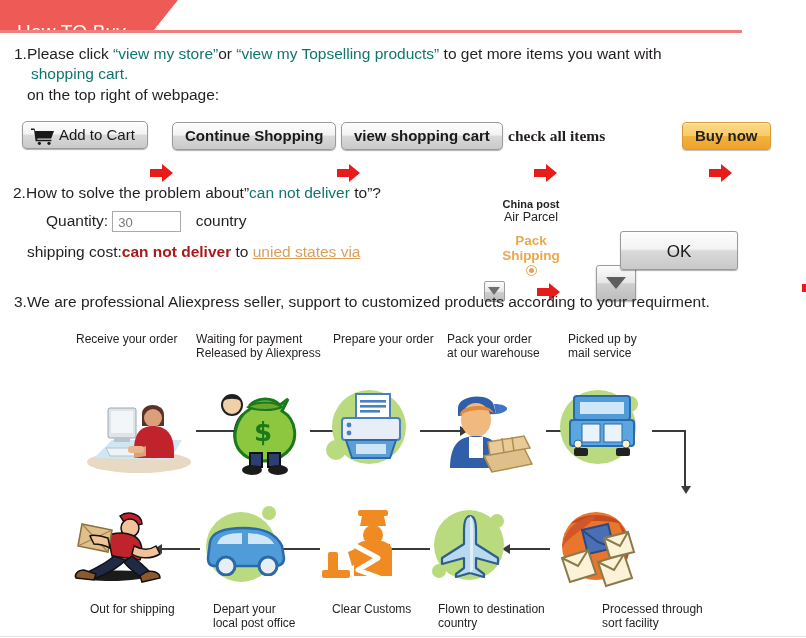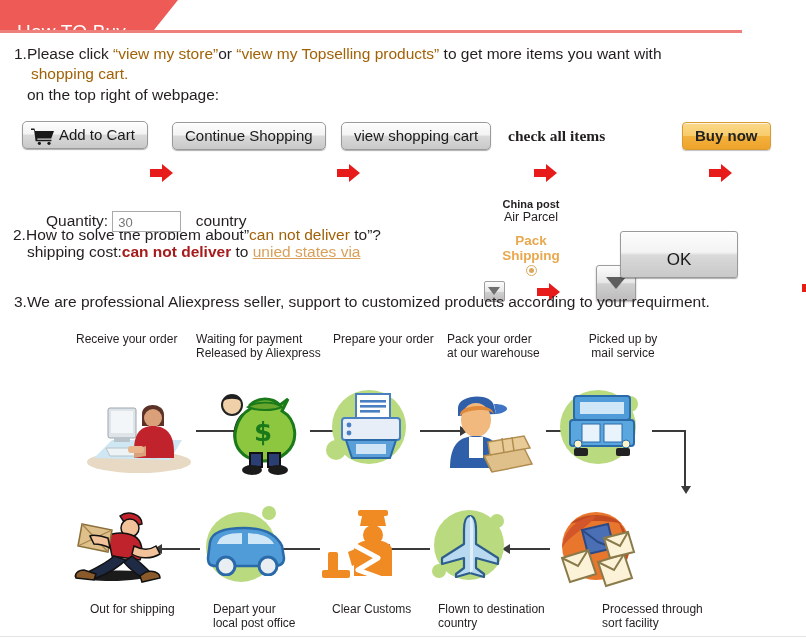--- a/index.html
+++ b/index.html
@@ -31,21 +31,21 @@
     margin-top:18px;
   }
   .banner-rule{
     position:absolute;left:0;top:30px;height:3px;width:742px;
     background:#ef7f7b;
   }
 
   
   .abs{position:absolute;}
   .t{font-size:15.5px;line-height:20px;white-space:nowrap;}
-  .red{color:#a16207;}
+  .red{color:#0f766e;}
   .darkred{color:#a61b1b;font-weight:bold;}
   .tan{color:#d9a05b;}
 
   
   .btn{
     display:inline-block;
     border:1px solid #9a9a9a;
     border-radius:5px;
     background:linear-gradient(to bottom,#fdfdfd 0%,#f3f3f3 45%,#d9d9d9 52%,#c9c9c9 100%);
     box-shadow:0 1px 1px rgba(0,0,0,.32), inset 0 1px 0 #ffffff;
@@ -57,23 +57,23 @@
   .btn.cart{padding-left:36px;position:relative;}
   .btn.buy{
     border:1px solid #d79b33;
     background:linear-gradient(to bottom,#fbd98a 0%,#f8cc6c 48%,#f2b23e 52%,#efa32b 100%);
     color:#222;font-weight:bold;border-radius:4px;
     box-shadow:0 1px 1px rgba(0,0,0,.25), inset 0 1px 0 rgba(255,255,255,.7);
     margin-left:32px;
   }
   .btn.ok{
     min-width:88px;text-align:center;font-size:17px;
-    padding:18px 14px 7px;border-radius:3px;
-  }
-  .btn.plain{font-weight:normal;}
+    padding:10px 14px 7px;border-radius:3px;
+  }
+  .btn.plain{font-weight:bold;}
   .lbl-bold{font-weight:bold;font-size:15.5px;}
 
   
   .cart-glyph{position:absolute;left:8px;top:5px;width:24px;height:18px;}
 
   
   .rarrow{position:relative;display:inline-block;vertical-align:middle;}
   .rarrow .shaft{
     position:absolute;left:0;top:5px;width:14px;height:8px;background:#e81b1b;
   }
@@ -218,21 +218,21 @@
 <div class="abs rarrow" style="left:621px;top:125px;width:25px;height:18px;">
   <span class="shaft"></span>
   <span class="head"></span>
 </div>
 
 <div class="abs" style="left:650px;top:122px;">
   <span class="btn buy">Buy now</span>
 </div>
 
 
-<div class="abs t" style="left:13px;top:183px;margin-top:42px;">
+<div class="abs t" style="left:13px;top:183px;">
   <span>2.</span><span>How to solve the problem about”</span><span class="red">can not deliver</span><span> to”?</span>
 </div>
 
 <div class="abs t" style="left:46px;top:211px;">
   <span>Quantity:</span>
   <span class="qty">30</span>
   <span style="margin-left:10px;">country</span>
 </div>
 
 <div class="abs t" style="left:27px;top:242px;">
@@ -277,21 +277,21 @@
   <span>3.</span><span>We are professional Aliexpress seller, support to customized products according to your requirment.</span>
 </div>
 
 
 <div class="flow-lbl" style="left:76px;top:333px;width:120px;">Receive your order</div>
 <div class="flow-lbl" style="left:196px;top:333px;width:150px;">Waiting for payment
 Released by Aliexpress</div>
 <div class="flow-lbl" style="left:333px;top:333px;width:130px;">Prepare your order</div>
 <div class="flow-lbl" style="left:447px;top:333px;width:130px;">Pack your order
 at our warehouse</div>
-<div class="flow-lbl" style="left:568px;top:333px;width:110px;text-align:center;">Picked up by
+<div class="flow-lbl" style="left:568px;top:333px;width:110px;">Picked up by
 mail service</div>
 
 
 
 <div class="node" style="left:84px;top:388px;width:110px;height:86px;">
   <svg width="110" height="86" viewBox="0 0 110 86" xmlns="http://www.w3.org/2000/svg">
     <ellipse cx="55" cy="74" rx="52" ry="11" fill="#e7d9c3"></ellipse>
     <path d="M10 70 L28 52 L98 52 L86 72 Z" fill="#cfe7f2"></path>
     <rect x="24" y="20" width="28" height="30" rx="2" fill="#dfe4e8" stroke="#9aa6ad"></rect>
     <rect x="27" y="23" width="22" height="22" fill="#f2f6f8"></rect>

